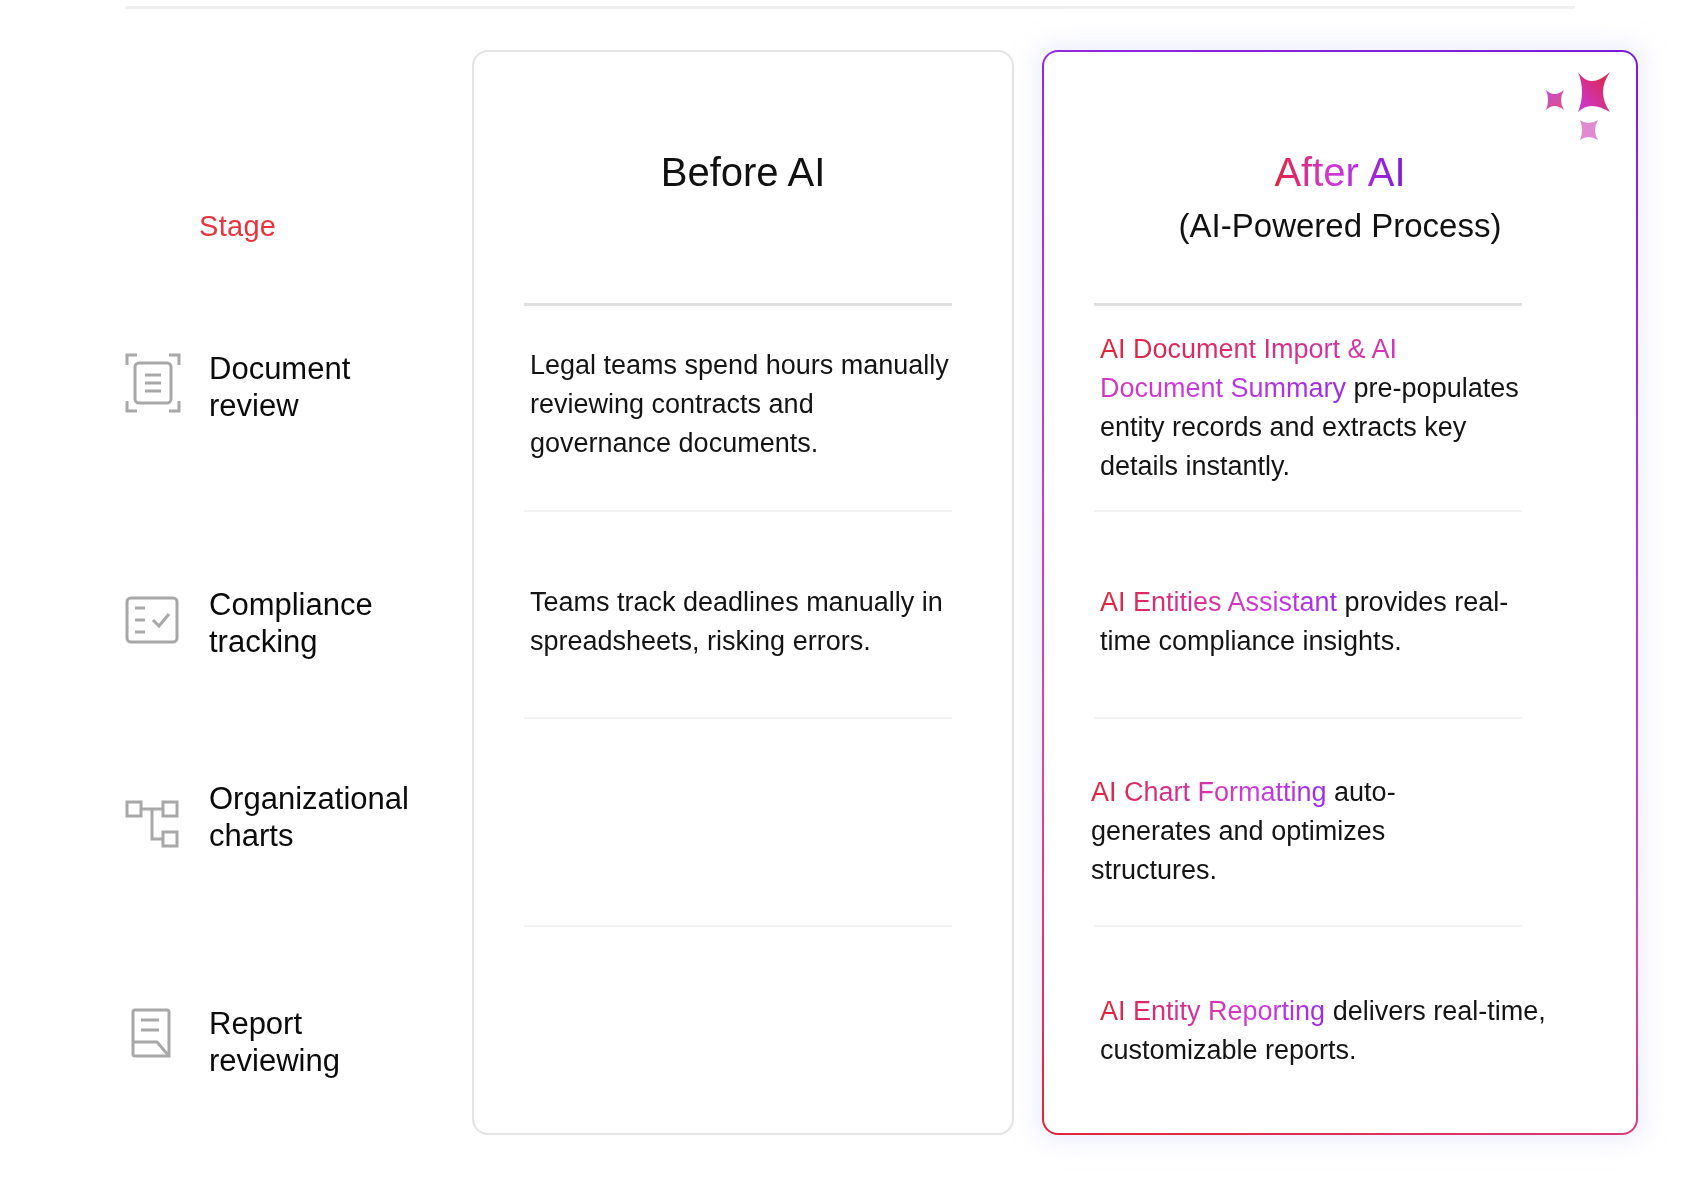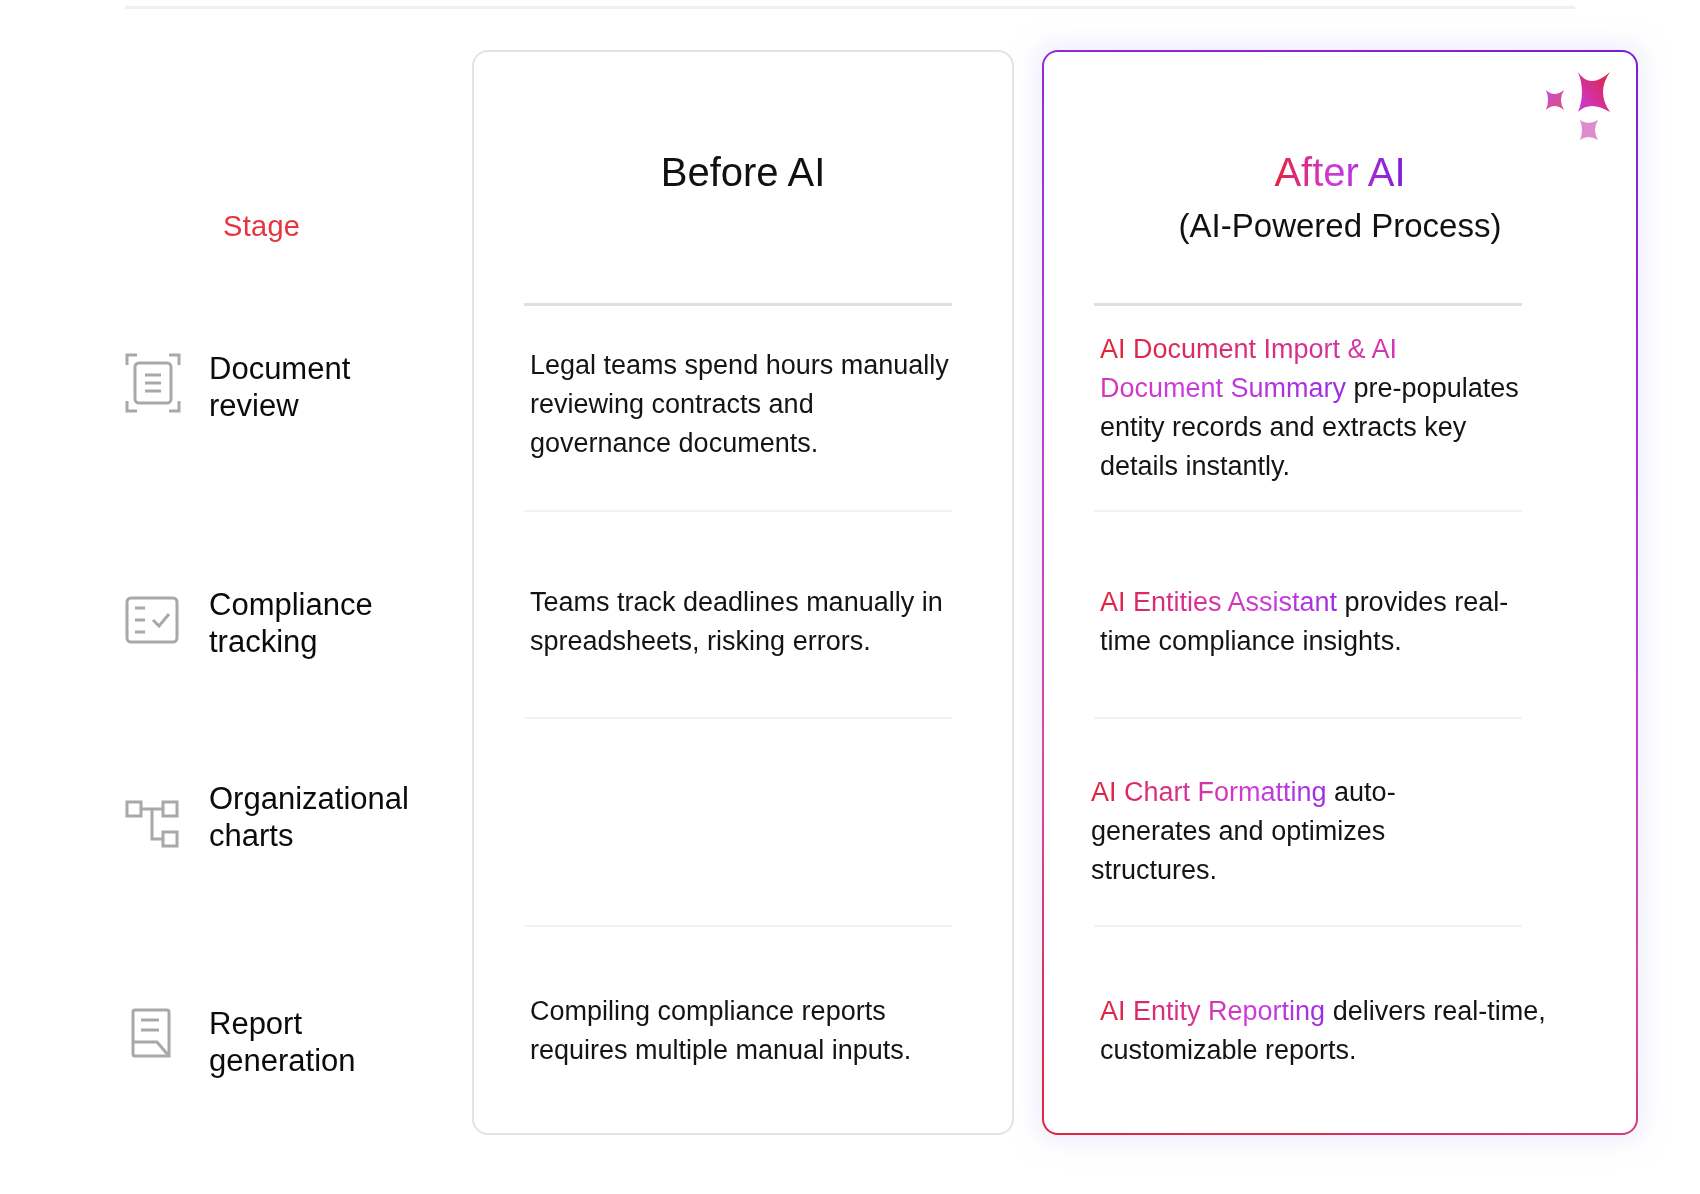--- a/index.html
+++ b/index.html
@@ -2,21 +2,21 @@
 <html><head>
 <meta charset="utf-8">
 <style>
   html, body { margin: 0; padding: 0; background: #ffffff; }
   body {
     width: 1700px; height: 1194px; position: relative; overflow: hidden;
     font-family: "Liberation Sans", "DejaVu Sans", sans-serif; color: #111111;
   }
   .top-rule { position: absolute; left: 125px; top: 6px; width: 1450px; height: 3px; background: #f0f0f0; }
 
-  .stage-label { position: absolute; left: 223px; top: 210px; font-size: 29px; color: #e8343f; letter-spacing: 0.3px; }
+  .stage-label { position: absolute; left: 199px; top: 210px; font-size: 29px; color: #e8343f; letter-spacing: 0.3px; }
 
   .stage { position: absolute; left: 125px; display: flex; align-items: center; }
   .stage .icon { width: 58px; height: 62px; display: flex; align-items: center; justify-content: flex-start; }
   .stage .icon svg { display: block; }
   .stage .name { position: absolute; left: 84px; font-size: 31px; line-height: 37px; color: #0b0b0b; white-space: nowrap; }
 
   .card {
     position: absolute; top: 50px; height: 1085px; box-sizing: border-box;
     border-radius: 16px; background: #ffffff; padding-left: 42px;
   }
@@ -109,37 +109,36 @@
   <span class="icon">
     <svg width="56" height="56" viewBox="0 0 56 56" fill="none" stroke="#a8a8a8" stroke-width="3">
       <path d="M8 6 Q8 4 10 4 H42 Q44 4 44 6 V50 H10 Q8 50 8 48 Z"></path>
       <line x1="16" y1="14" x2="34" y2="14"></line>
         <line x1="16" y1="24" x2="34" y2="24"></line>
       <path d="M8 36 H32 L44 50"></path>
     </svg>
   </span>
   <span class="name" style="top:2px;">
     <span style="display:block">Report</span>
-    <span style="display:block">generation</span>
+    <span style="display:block">reviewing</span>
   </span>
 </div>
 
 <div class="card card-before">
   <div class="card-title">Before AI</div>
   <div class="divider" style="left:50px; width:428px; top:251px;"></div>
 
   <div class="cell" style="left:56px; top:294px; width:430px;">Legal teams spend hours manually reviewing contracts and governance documents.</div>
   <div class="sep" style="left:50px; width:428px; top:458px;"></div>
 
   <div class="cell" style="left:56px; top:531px; width:440px;">Teams track deadlines manually in spreadsheets, risking errors.</div>
   <div class="sep" style="left:50px; width:428px; top:665px;"></div>
 
   <div class="sep" style="left:50px; width:428px; top:873px;"></div>
 
-  <div class="cell" style="left:56px; top:940px; width:440px;">Compiling compliance reports requires multiple manual inputs.</div>
 </div>
 
 <div class="card card-after">
   <svg class="sparkles" viewBox="0 0 80 80">
     <defs>
       <linearGradient id="sg1" x1="0" y1="1" x2="1" y2="0">
         <stop offset="0" stop-color="#c93be0"></stop>
           <stop offset="1" stop-color="#e0243a"></stop>
       </linearGradient>
       <linearGradient id="sg2" x1="0" y1="0" x2="1" y2="1">

